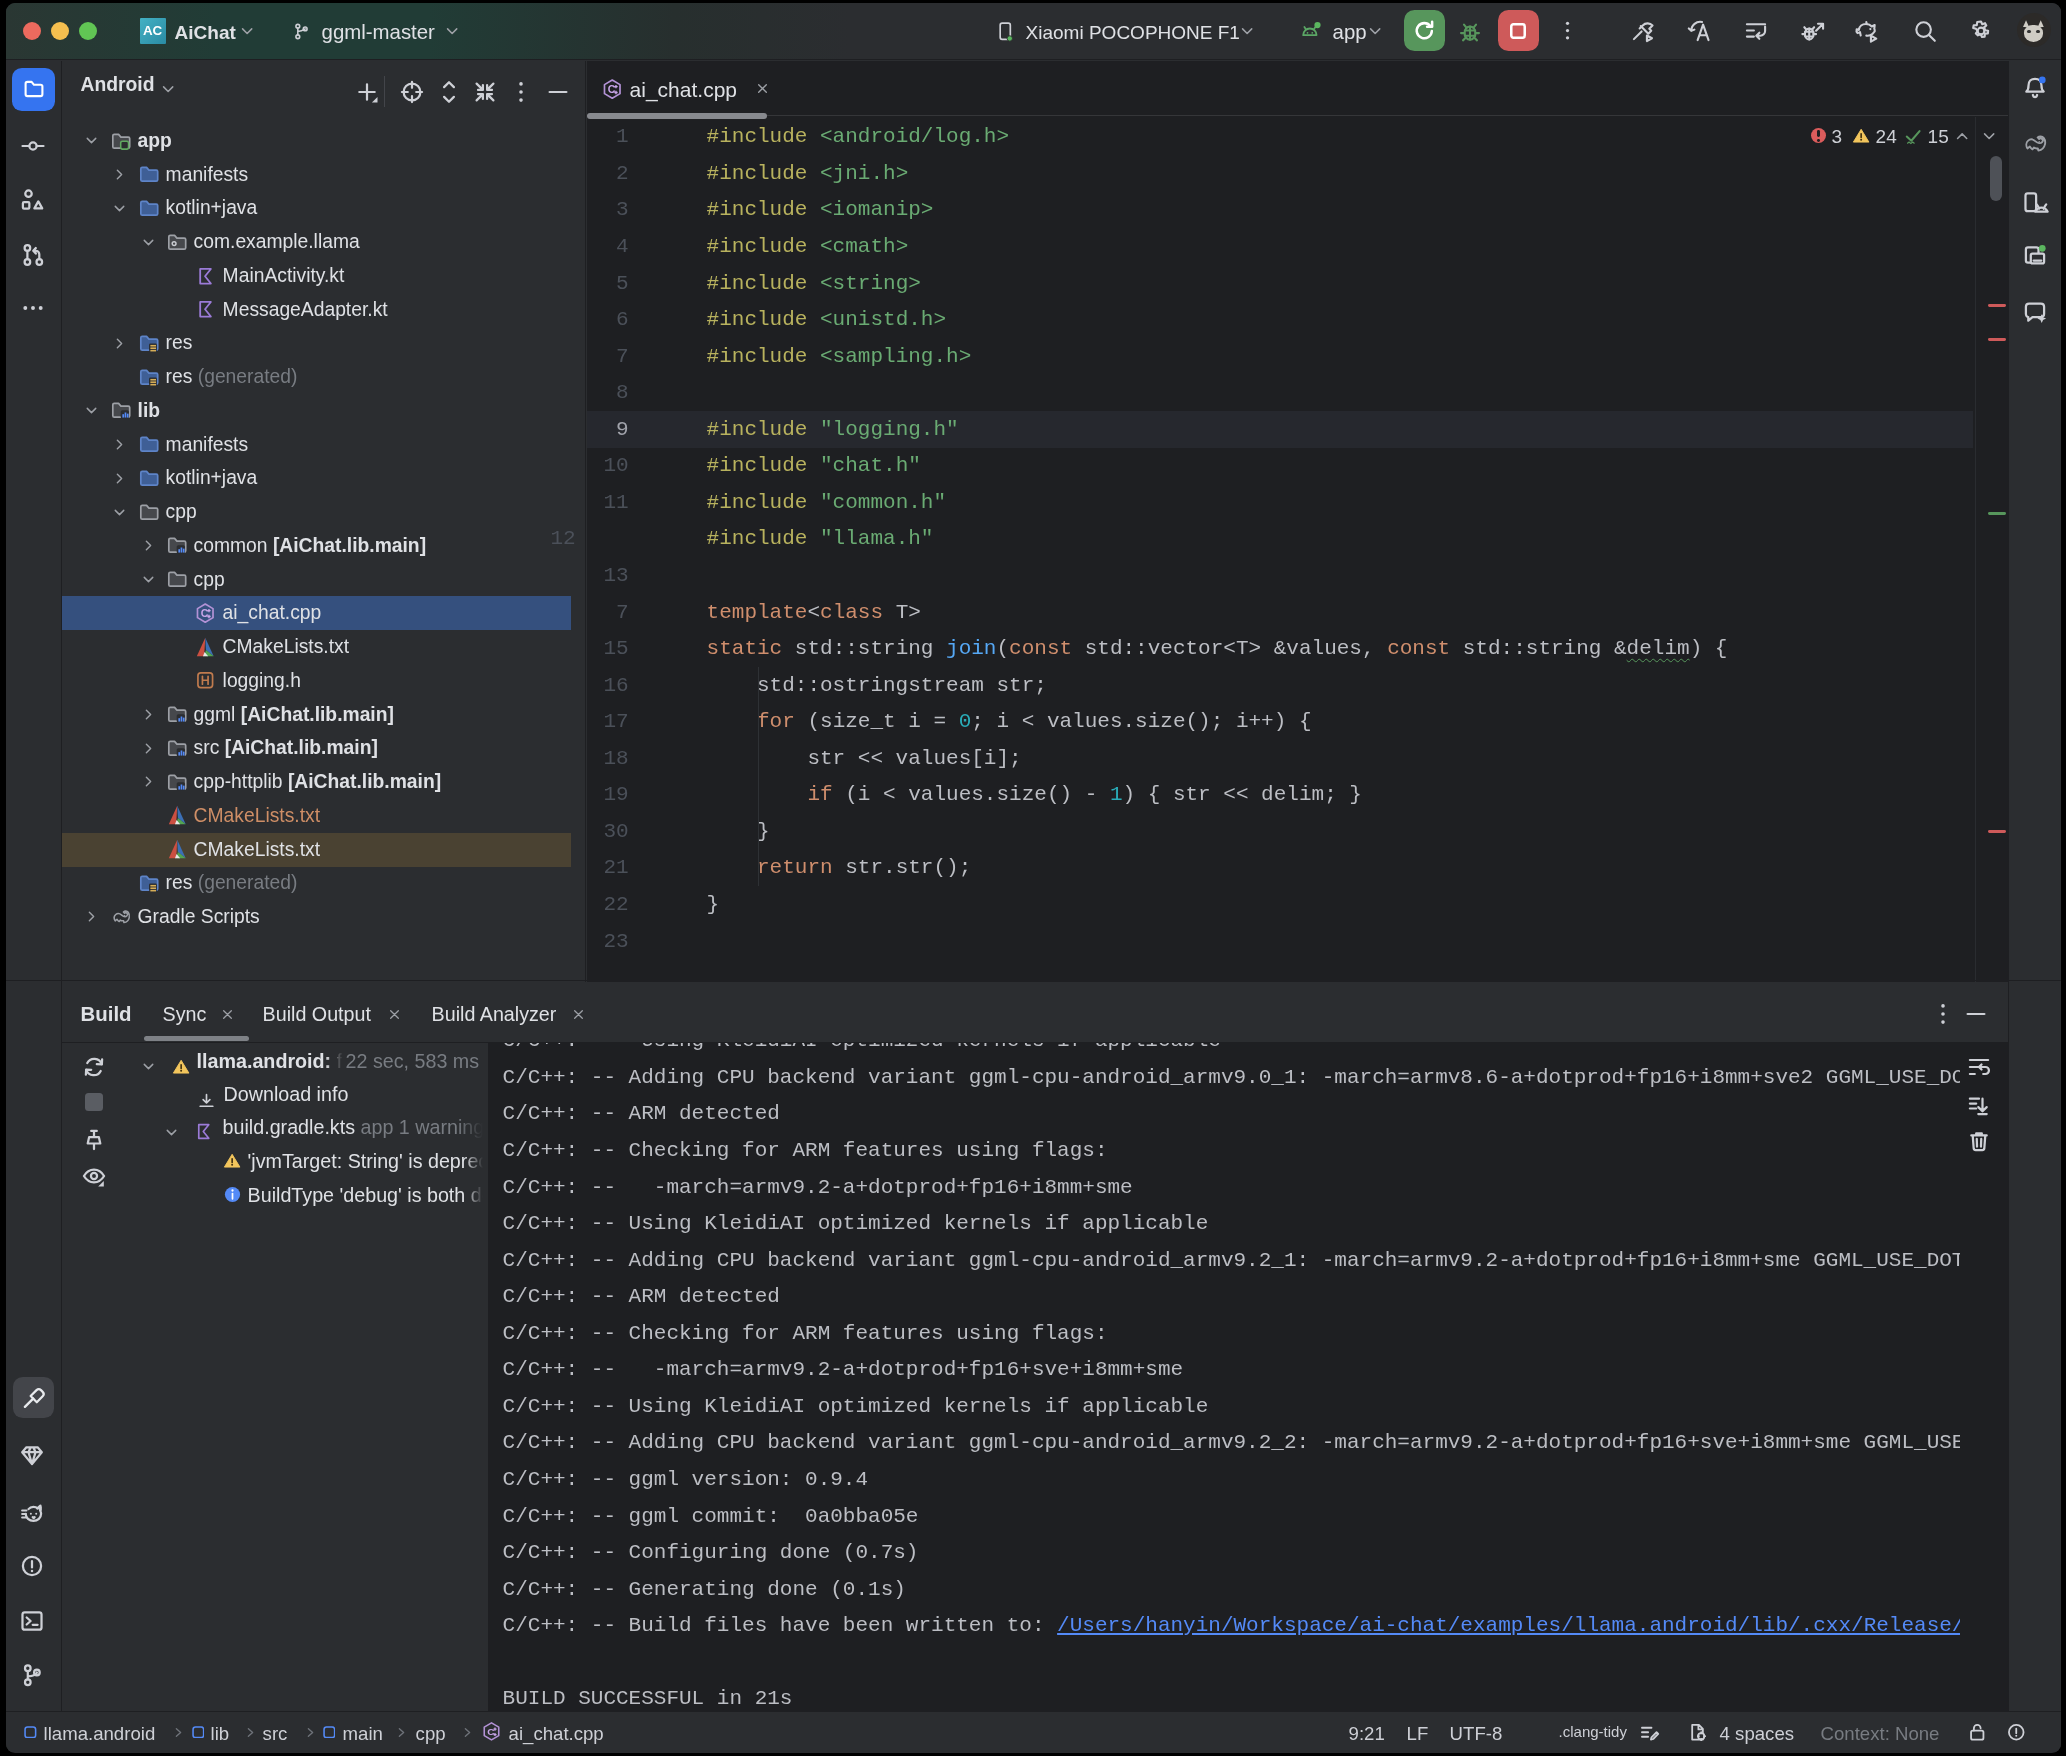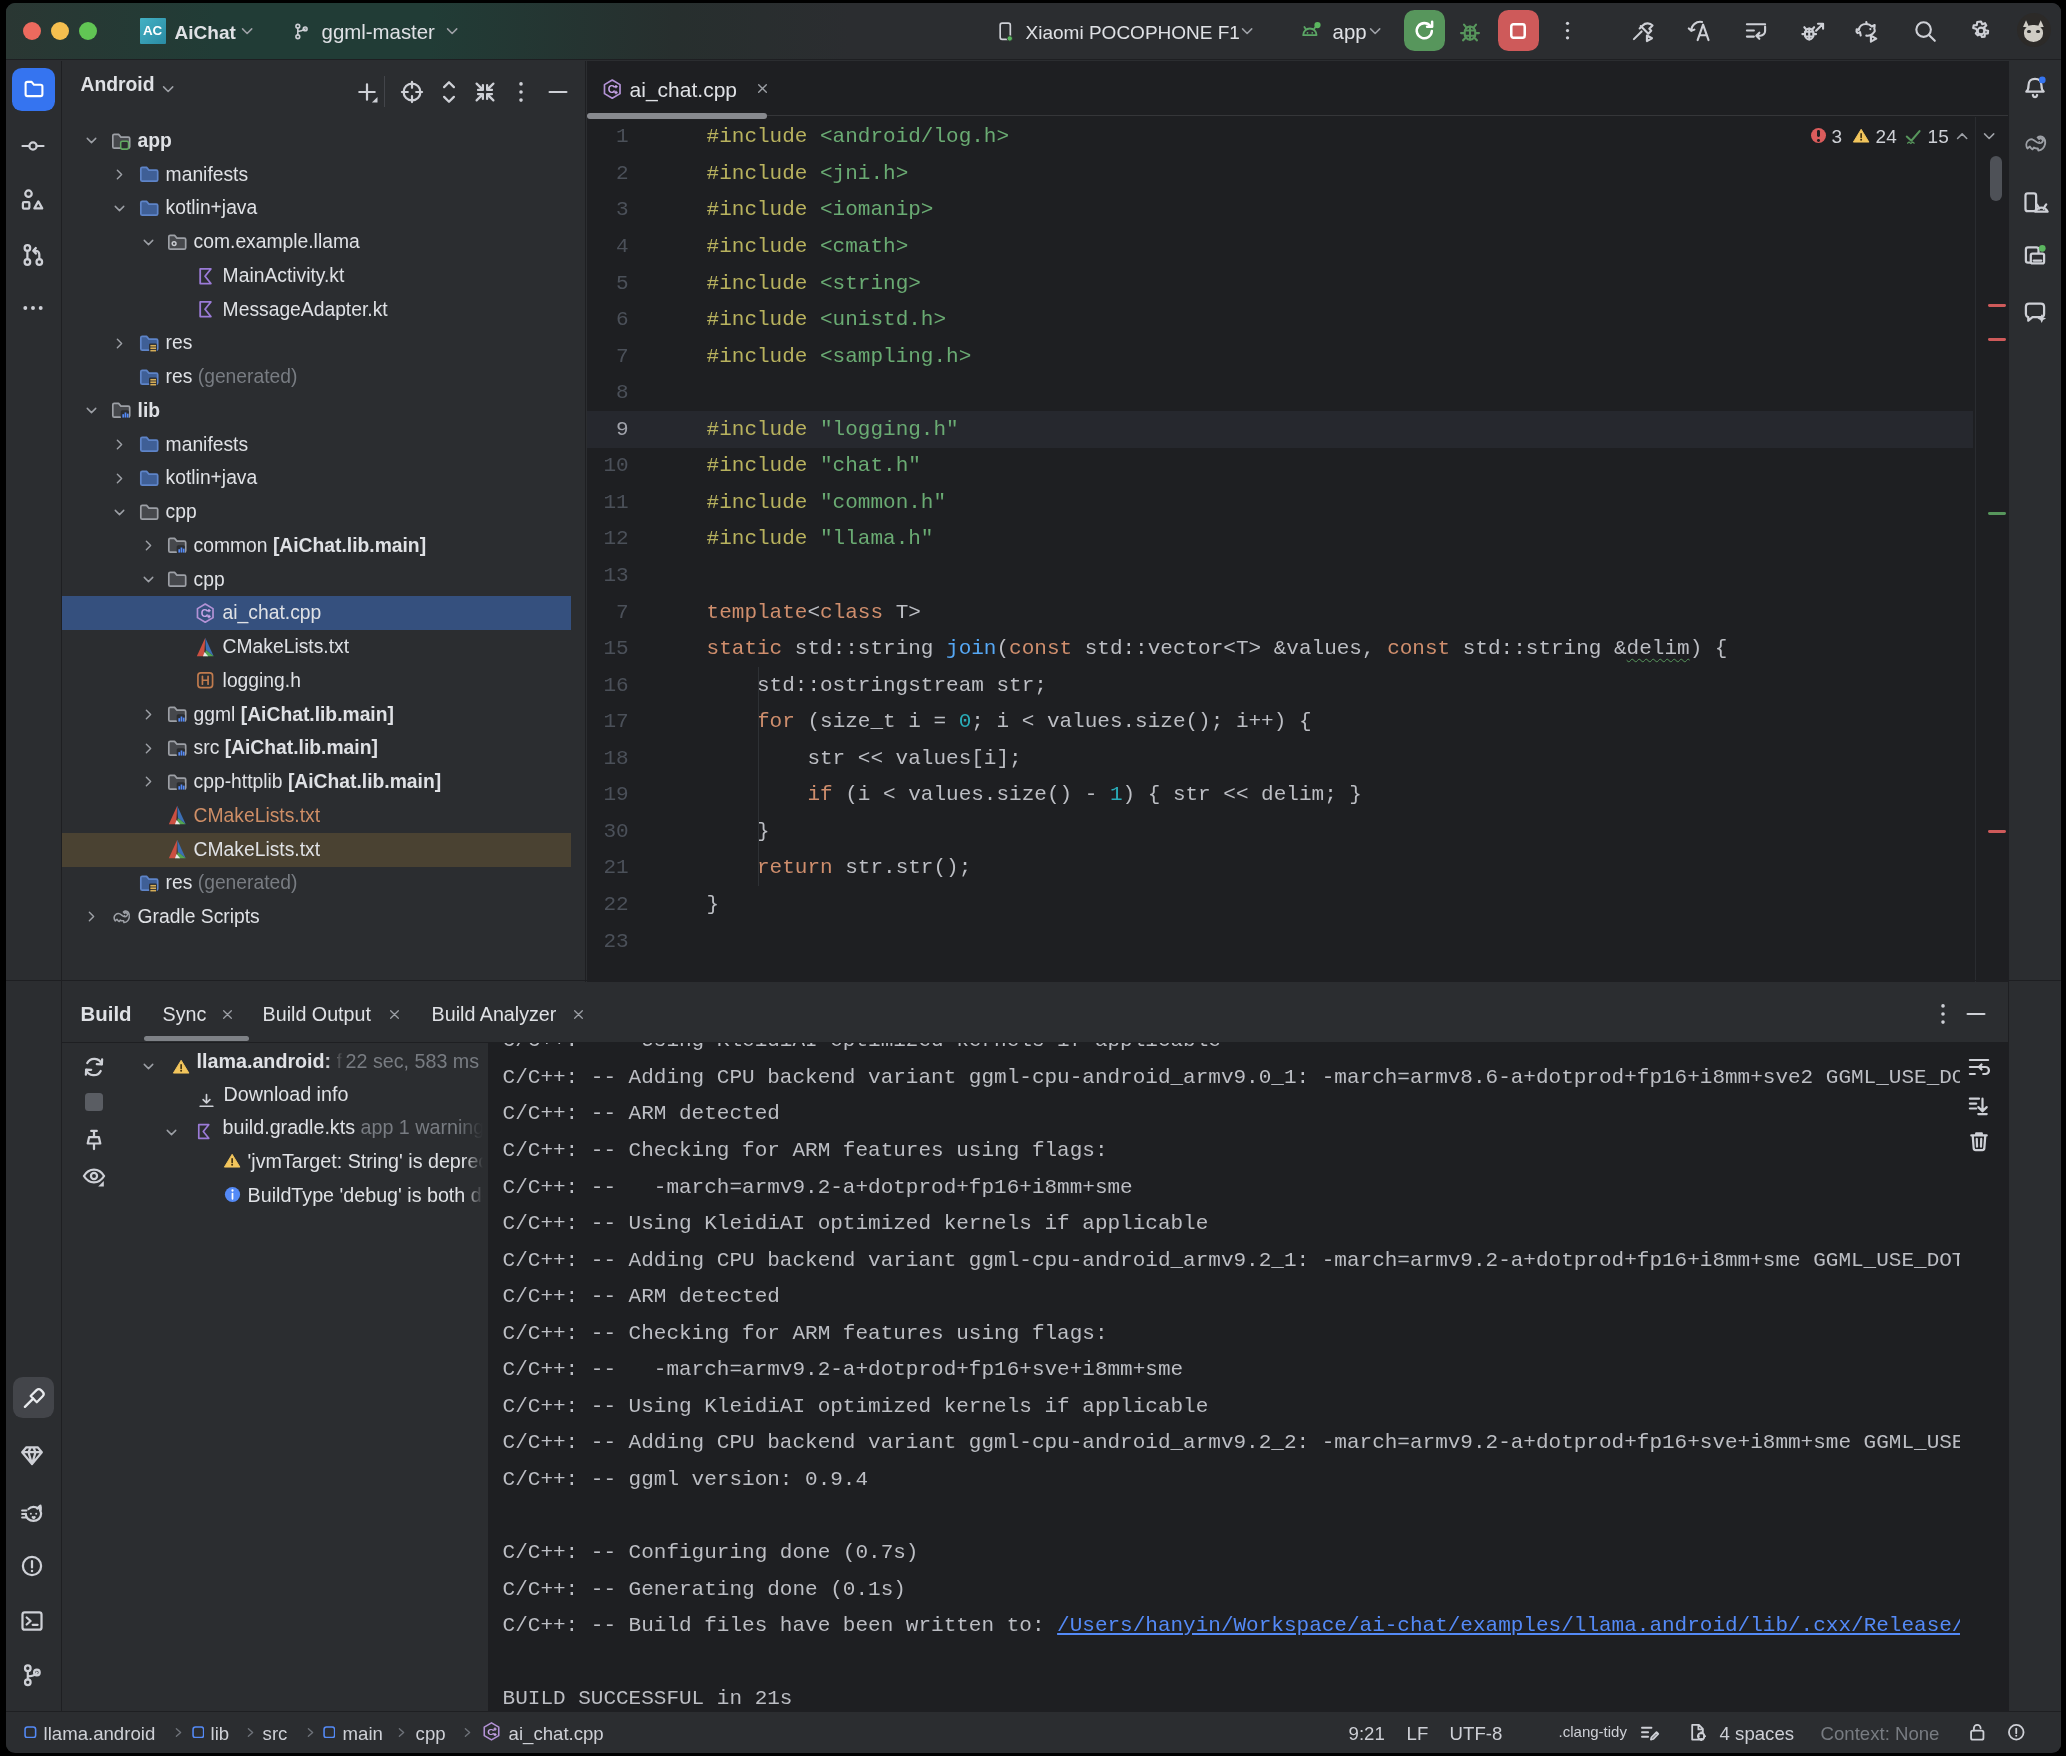--- a/index.html
+++ b/index.html
@@ -403,21 +403,21 @@
 <div class="abs mono" style="left:492px;top:335px;width:131px;height:37px;line-height:37px;text-align:right;color:#4B5059;">7</div>
 <div class="abs mono" style="left:701px;top:335px;height:37px;line-height:37px;white-space:pre;"><span style="color:#B8B25E">#include </span><span style="color:#6AAB73">&lt;sampling.h&gt;</span></div>
 <div class="abs mono" style="left:492px;top:371px;width:131px;height:37px;line-height:37px;text-align:right;color:#4B5059;">8</div>
 <div class="abs" style="left:581px;top:408px;width:1386px;height:37px;background:#26282e;"></div>
 <div class="abs mono" style="left:492px;top:408px;width:131px;height:37px;line-height:37px;text-align:right;color:#A1A3AB;">9</div>
 <div class="abs mono" style="left:701px;top:408px;height:37px;line-height:37px;white-space:pre;"><span style="color:#B8B25E">#include </span><span style="color:#6AAB73">"logging.h"</span></div>
 <div class="abs mono" style="left:492px;top:444px;width:131px;height:37px;line-height:37px;text-align:right;color:#4B5059;">10</div>
 <div class="abs mono" style="left:701px;top:444px;height:37px;line-height:37px;white-space:pre;"><span style="color:#B8B25E">#include </span><span style="color:#6AAB73">"chat.h"</span></div>
 <div class="abs mono" style="left:492px;top:481px;width:131px;height:37px;line-height:37px;text-align:right;color:#4B5059;">11</div>
 <div class="abs mono" style="left:701px;top:481px;height:37px;line-height:37px;white-space:pre;"><span style="color:#B8B25E">#include </span><span style="color:#6AAB73">"common.h"</span></div>
-<div class="abs mono" style="left:492px;top:517px;width:131px;height:37px;line-height:37px;text-align:right;color:#4B5059;">12</div>
+<div class="abs mono" style="left:492px;top:517px;width:131px;height:37px;line-height:37px;text-align:center;color:#4B5059;">12</div>
 <div class="abs mono" style="left:701px;top:517px;height:37px;line-height:37px;white-space:pre;"><span style="color:#B8B25E">#include </span><span style="color:#6AAB73">"llama.h"</span></div>
 <div class="abs mono" style="left:492px;top:554px;width:131px;height:37px;line-height:37px;text-align:right;color:#4B5059;">13</div>
 <div class="abs mono" style="left:492px;top:591px;width:131px;height:37px;line-height:37px;text-align:right;color:#4B5059;">7</div>
 <div class="abs mono" style="left:701px;top:591px;height:37px;line-height:37px;white-space:pre;"><span style="color:#CF8E6D">template</span><span style="color:#BCBEC4">&lt;</span><span style="color:#CF8E6D">class</span><span style="color:#BCBEC4"> T&gt;</span></div>
 <div class="abs mono" style="left:492px;top:627px;width:131px;height:37px;line-height:37px;text-align:right;color:#4B5059;">15</div>
 <div class="abs mono" style="left:701px;top:627px;height:37px;line-height:37px;white-space:pre;"><span style="color:#CF8E6D">static</span><span style="color:#BCBEC4"> std::string </span><span style="color:#56A8F5">join</span><span style="color:#BCBEC4">(</span><span style="color:#CF8E6D">const</span><span style="color:#BCBEC4"> std::vector&lt;T&gt; &amp;values, </span><span style="color:#CF8E6D">const</span><span style="color:#BCBEC4"> std::string &amp;</span><span class="sq" style="color:#BCBEC4">delim</span><span style="color:#BCBEC4">) {</span></div>
 <div class="abs mono" style="left:492px;top:664px;width:131px;height:37px;line-height:37px;text-align:right;color:#4B5059;">16</div>
 <div class="abs mono" style="left:701px;top:664px;height:37px;line-height:37px;white-space:pre;"><span style="color:#BCBEC4">    std::ostringstream str;</span></div>
 <div class="abs mono" style="left:492px;top:700px;width:131px;height:37px;line-height:37px;text-align:right;color:#4B5059;">17</div>
 <div class="abs mono" style="left:701px;top:700px;height:37px;line-height:37px;white-space:pre;"><span style="color:#BCBEC4">    </span><span style="color:#CF8E6D">for</span><span style="color:#BCBEC4"> (size_t i = </span><span style="color:#2AACB8">0</span><span style="color:#BCBEC4">; i &lt; values.size(); i++) {</span></div>
@@ -564,20 +564,21 @@
 <div class="abs mono" style="left:497px;top:1129px;height:37px;line-height:37px;white-space:pre;color:#BCBEC4;">C/C++: -- Checking for ARM features using flags:</div>
 <div class="abs mono" style="left:497px;top:1166px;height:37px;line-height:37px;white-space:pre;color:#BCBEC4;">C/C++: --   -march=armv9.2-a+dotprod+fp16+i8mm+sme</div>
 <div class="abs mono" style="left:497px;top:1202px;height:37px;line-height:37px;white-space:pre;color:#BCBEC4;">C/C++: -- Using KleidiAI optimized kernels if applicable</div>
 <div class="abs mono" style="left:497px;top:1239px;height:37px;line-height:37px;white-space:pre;color:#BCBEC4;">C/C++: -- Adding CPU backend variant ggml-cpu-android_armv9.2_1: -march=armv9.2-a+dotprod+fp16+i8mm+sme GGML_USE_DOTPROD GGML_USE</div>
 <div class="abs mono" style="left:497px;top:1275px;height:37px;line-height:37px;white-space:pre;color:#BCBEC4;">C/C++: -- ARM detected</div>
 <div class="abs mono" style="left:497px;top:1312px;height:37px;line-height:37px;white-space:pre;color:#BCBEC4;">C/C++: -- Checking for ARM features using flags:</div>
 <div class="abs mono" style="left:497px;top:1348px;height:37px;line-height:37px;white-space:pre;color:#BCBEC4;">C/C++: --   -march=armv9.2-a+dotprod+fp16+sve+i8mm+sme</div>
 <div class="abs mono" style="left:497px;top:1385px;height:37px;line-height:37px;white-space:pre;color:#BCBEC4;">C/C++: -- Using KleidiAI optimized kernels if applicable</div>
 <div class="abs mono" style="left:497px;top:1421px;height:37px;line-height:37px;white-space:pre;color:#BCBEC4;">C/C++: -- Adding CPU backend variant ggml-cpu-android_armv9.2_2: -march=armv9.2-a+dotprod+fp16+sve+i8mm+sme GGML_USE_DOTPROD</div>
 <div class="abs mono" style="left:497px;top:1458px;height:37px;line-height:37px;white-space:pre;color:#BCBEC4;">C/C++: -- ggml version: 0.9.4</div>
+<div class="abs mono" style="left:497px;top:1495px;height:37px;line-height:37px;white-space:pre;color:#BCBEC4;">C/C++: -- ggml commit:  0a0bba05e</div>
 <div class="abs mono" style="left:497px;top:1531px;height:37px;line-height:37px;white-space:pre;color:#BCBEC4;">C/C++: -- Configuring done (0.7s)</div>
 <div class="abs mono" style="left:497px;top:1568px;height:37px;line-height:37px;white-space:pre;color:#BCBEC4;">C/C++: -- Generating done (0.1s)</div>
 <div class="abs mono" style="left:497px;top:1604px;height:37px;line-height:37px;white-space:pre;color:#BCBEC4;">C/C++: -- Build files have been written to: <span style="color:#548AF7;text-decoration:underline">/Users/hanyin/Workspace/ai-chat/examples/llama.android/lib/.cxx/Release/arm64-v8a</span></div>
 <div class="abs mono" style="left:497px;top:1677px;height:37px;line-height:37px;white-space:pre;color:#BCBEC4;">BUILD SUCCESSFUL in 21s</div>
 </div>
     </div>
 <div class="abs" style="left:1954px;top:1040px;width:48px;height:668px;background:#1e1f22;"></div>
 <svg class="abs" style="left:1959px;top:1050px" width="28" height="28" viewBox="0 0 20 20" fill="none">
       <path d="M3.5 5 H16.5 M3.5 10 H10 M3.5 15 H7" stroke="#CED0D6" stroke-width="1.6" stroke-linecap="round" stroke-linejoin="round"></path>
       <path d="M13 15 h1.6 a2.5 2.5 0 0 0 0-5 H10 M11.8 8.2 10 10 l1.8 1.8" stroke="#CED0D6" stroke-width="1.6" stroke-linecap="round" stroke-linejoin="round"></path>

